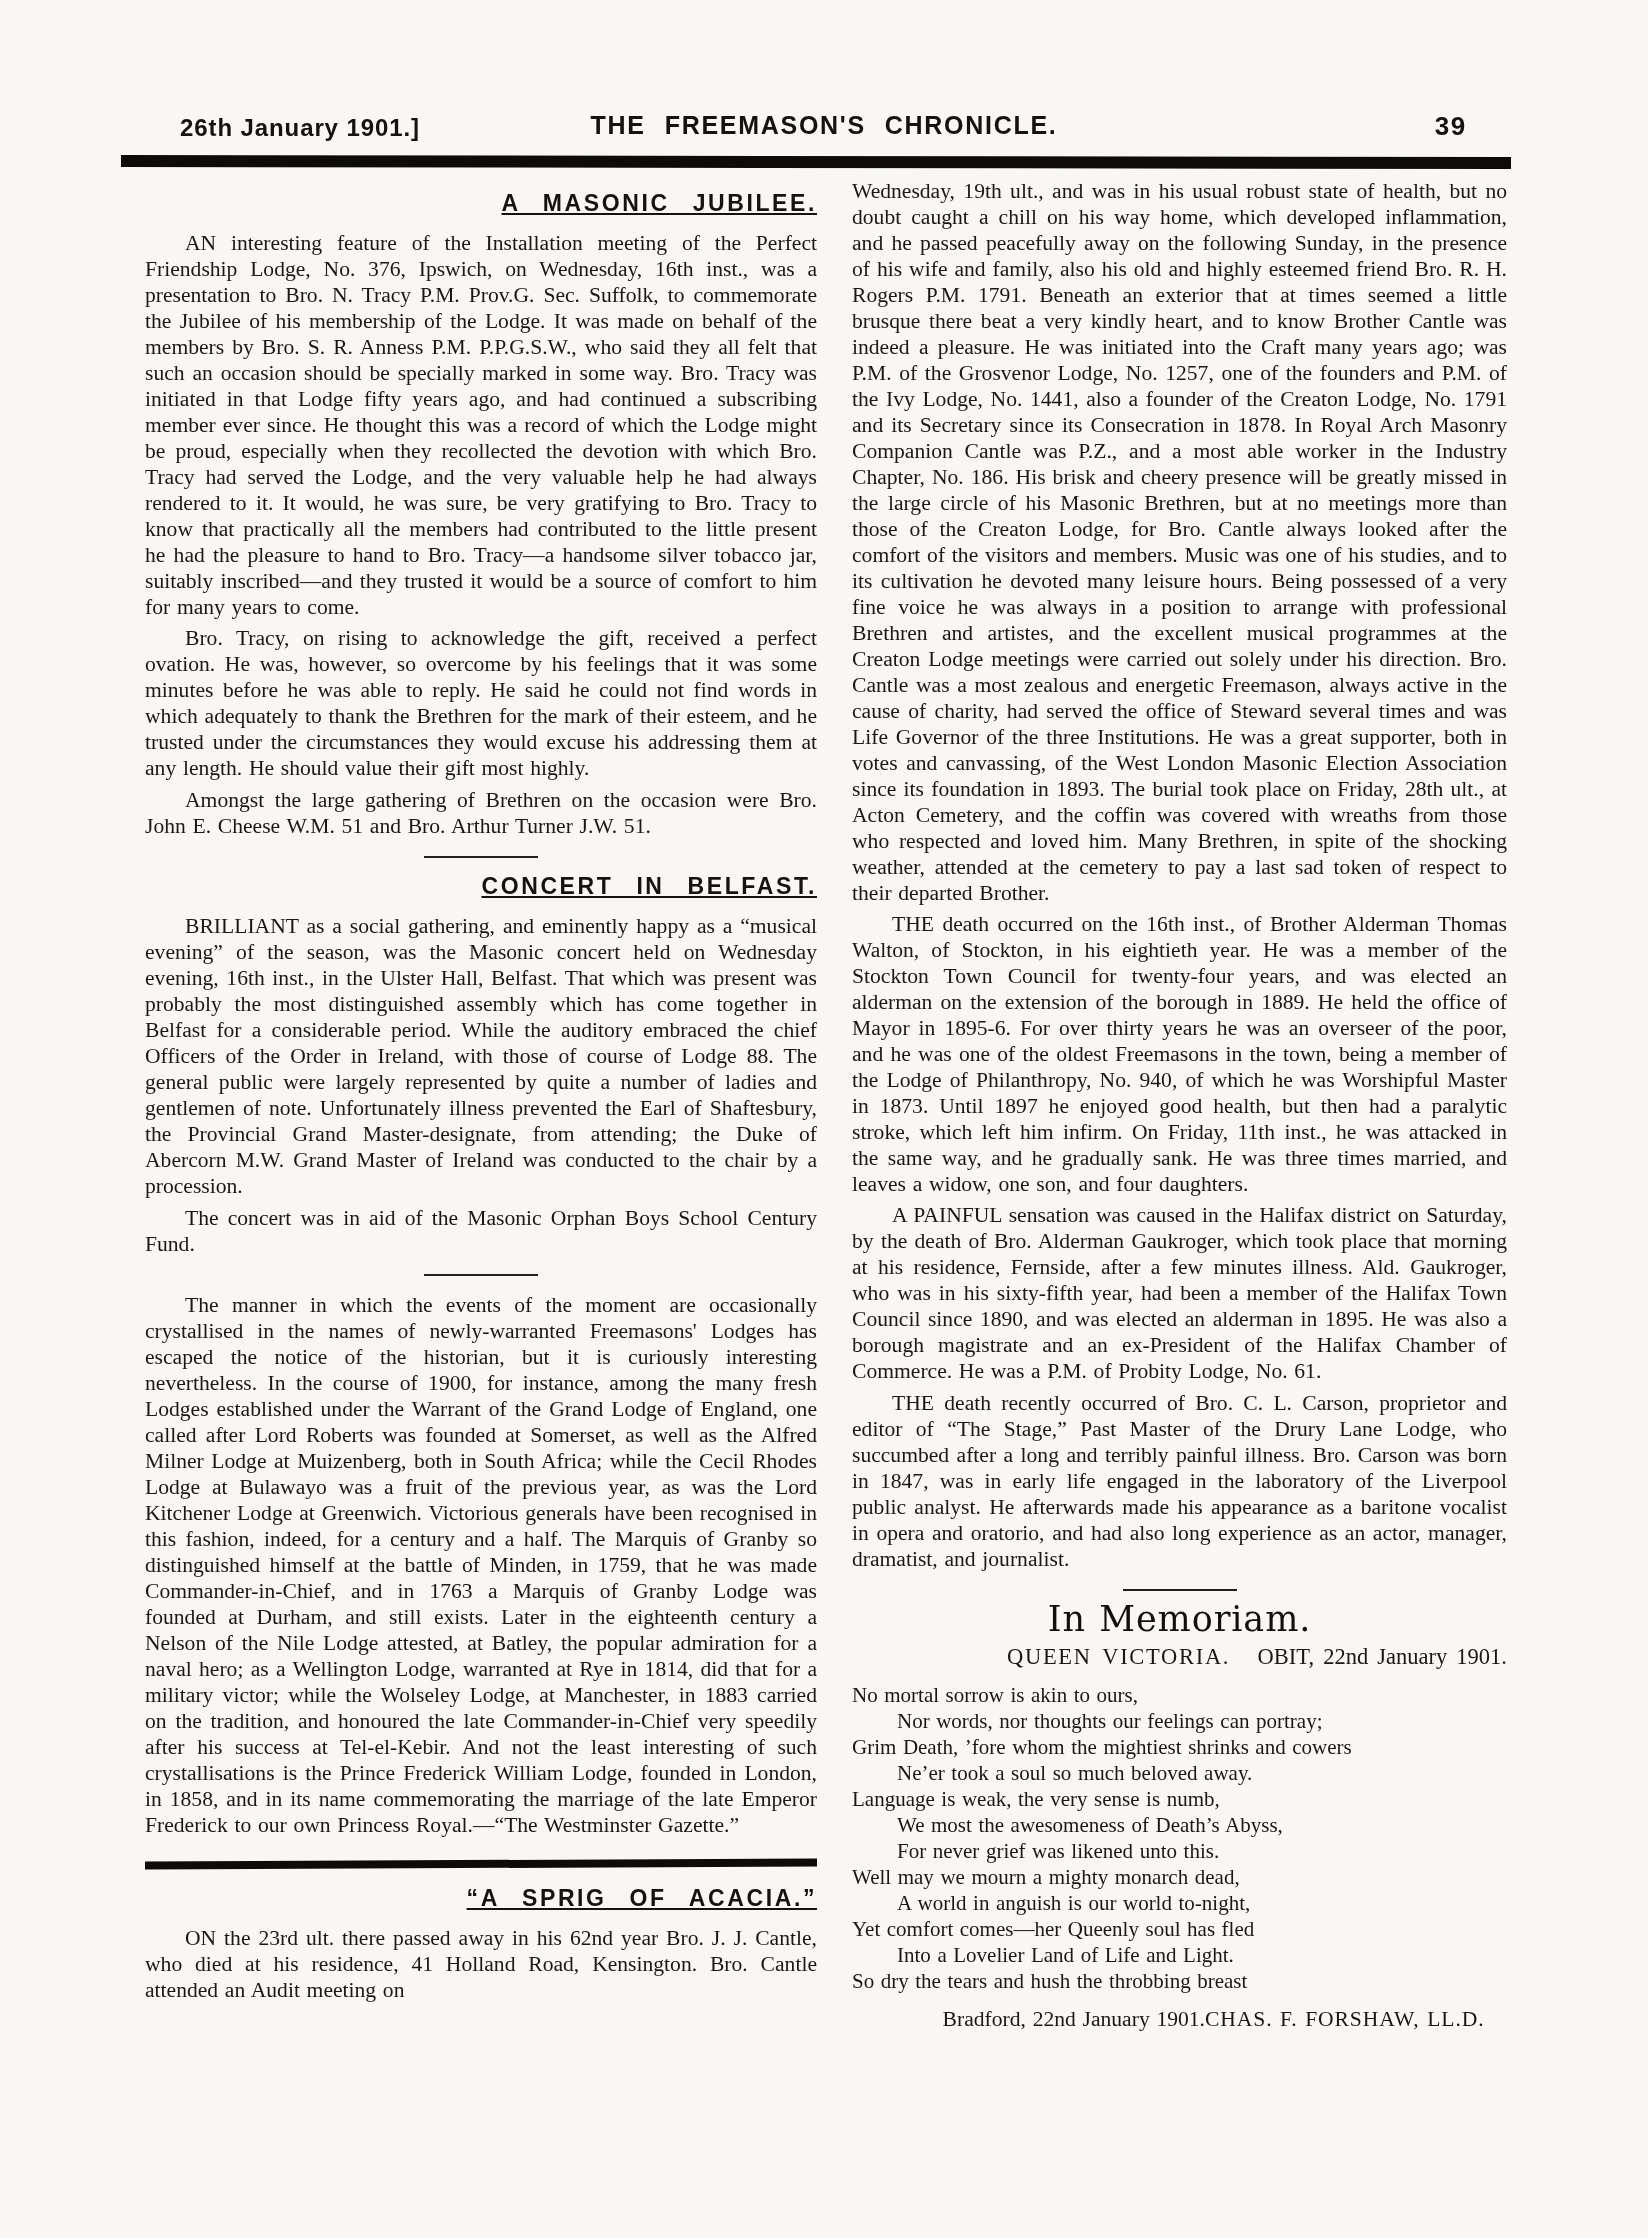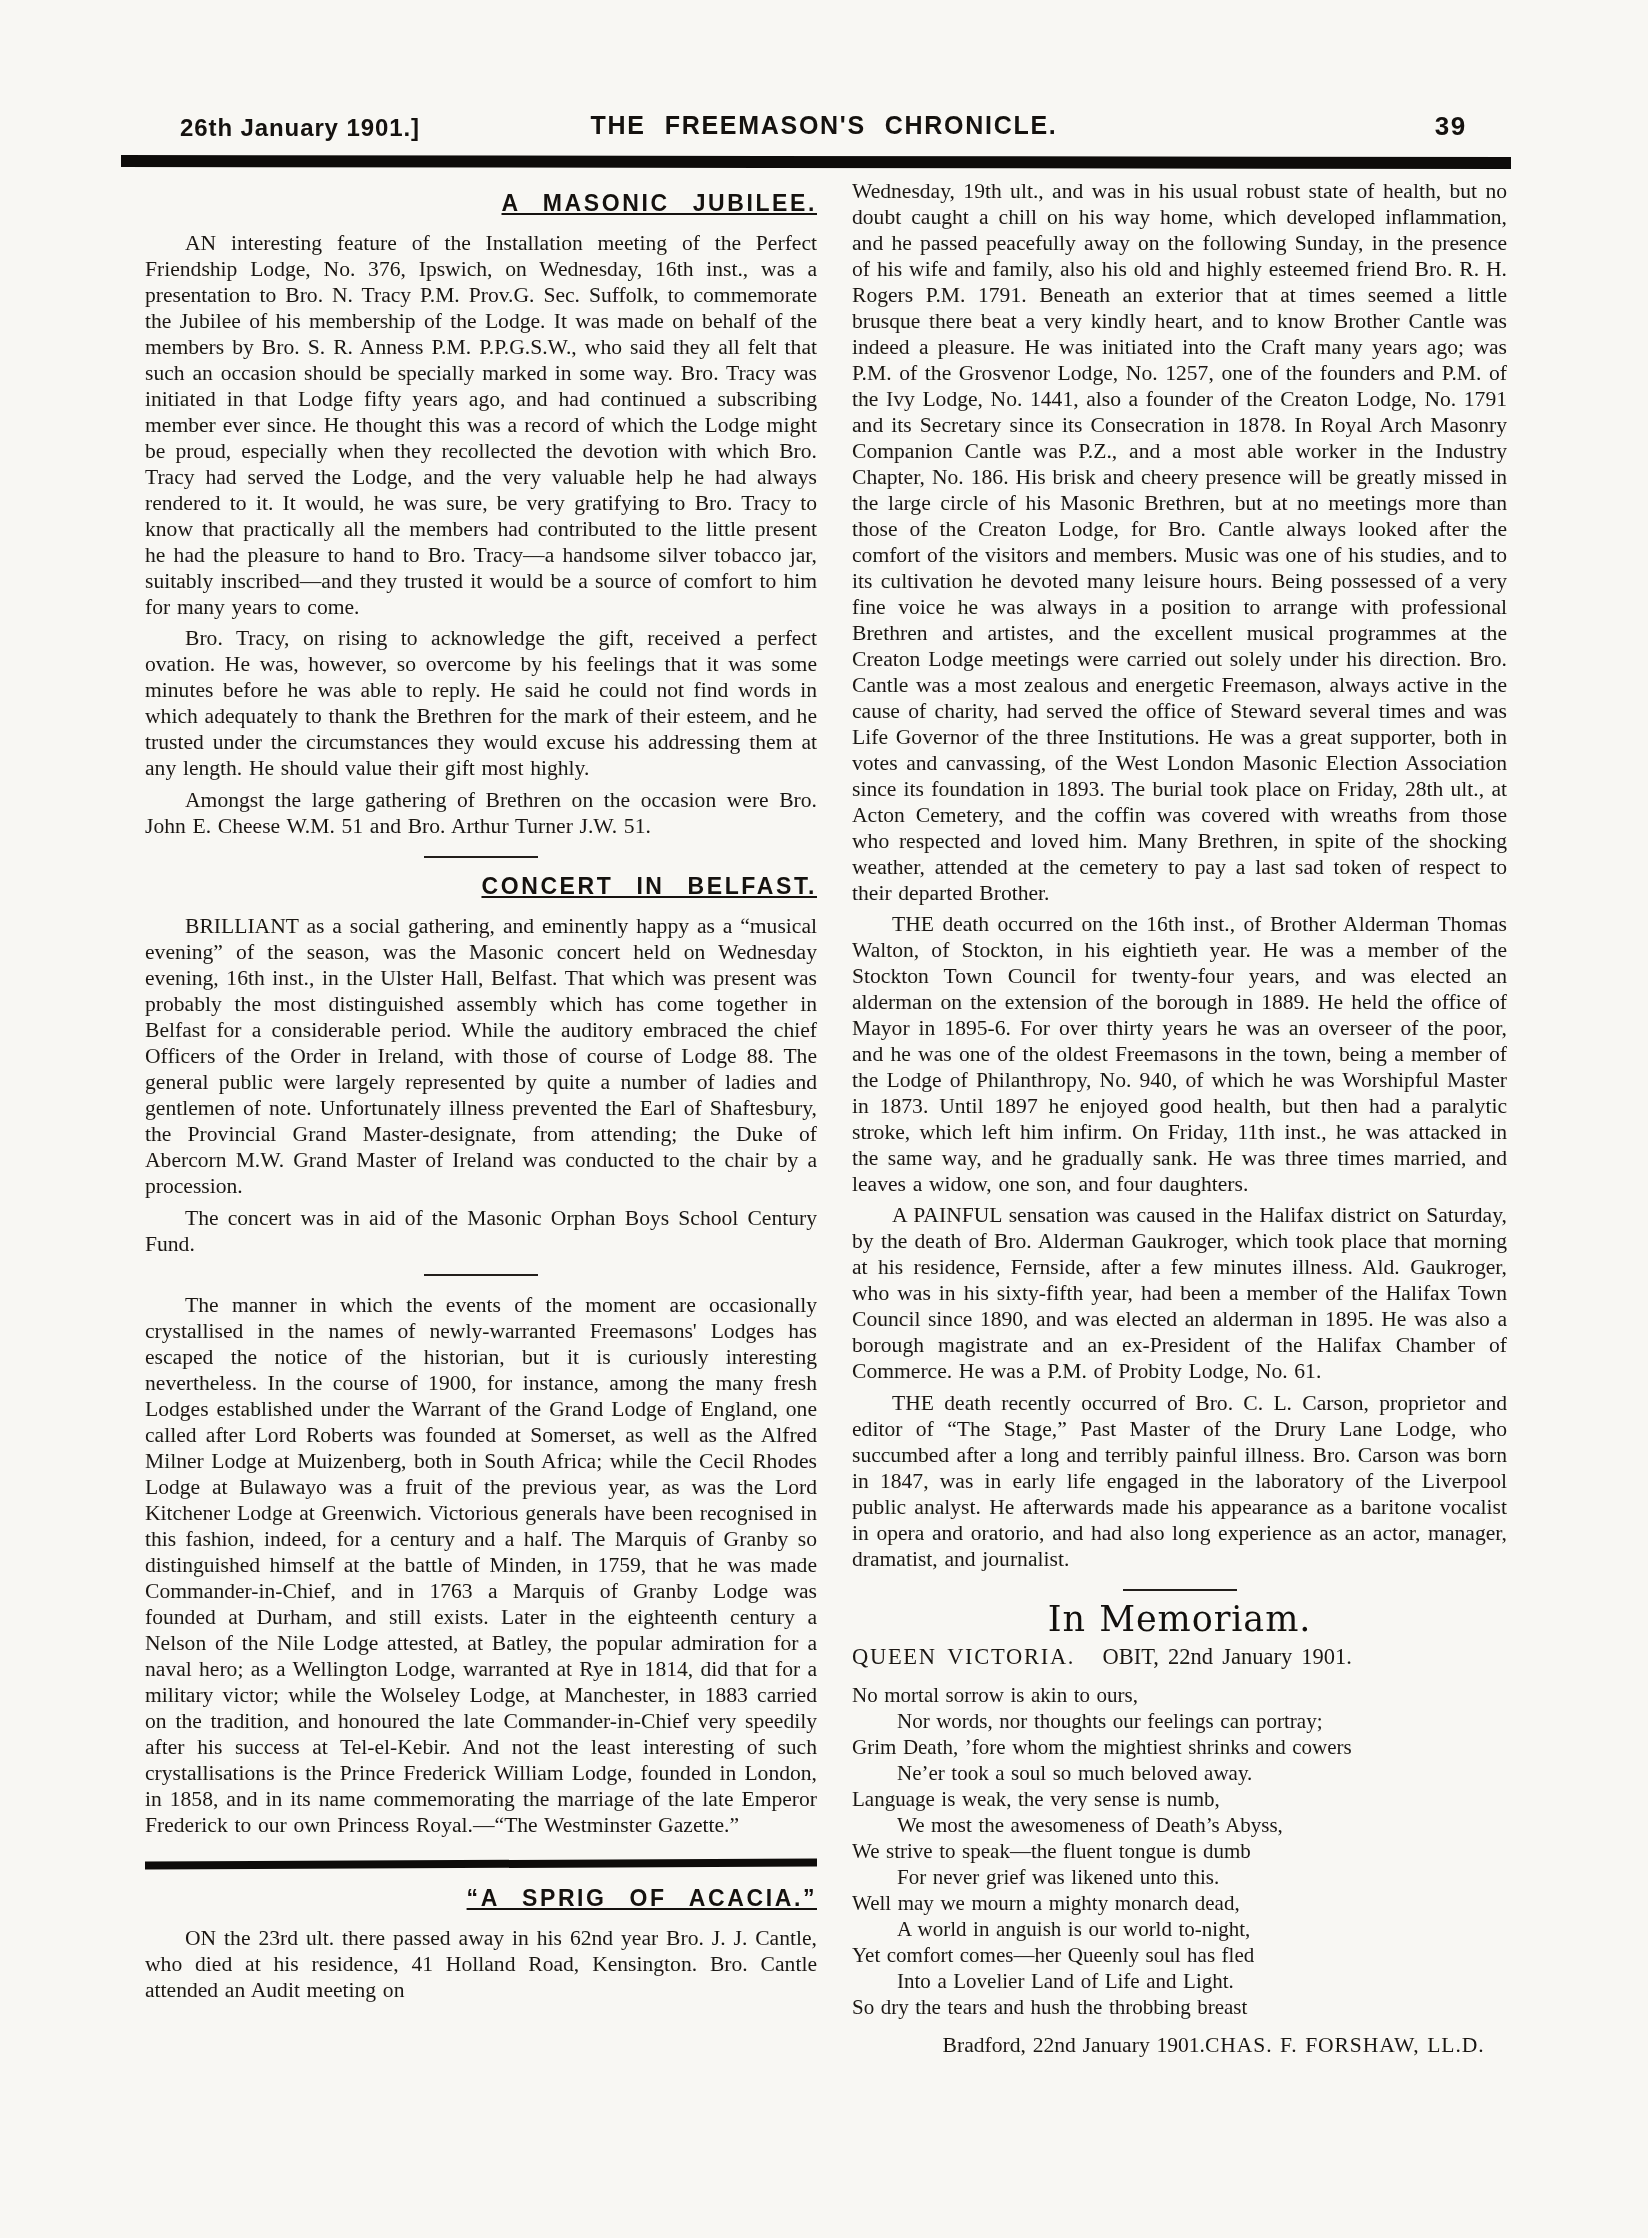--- a/index.html
+++ b/index.html
@@ -80,21 +80,21 @@
   .memoriam-title {
     font-family: "DejaVu Serif", serif;
     font-weight: normal;
     font-size: 35px;
     text-align: center;
     margin: 1.7px 0 12px 0;
     letter-spacing: 0.9px;
     color: #12100d;
   }
   .memoriam-subject {
-    text-align: left;
+    text-align: right;
     font-size: 22.5px;
     margin-bottom: 12px;
     text-indent: 0;
     word-spacing: 3.5px;
   }
   .memoriam-subject .subject { letter-spacing: 1.7px; }
   .poem {
     font-size: 21px; line-height: 26px;
     text-align: left;
   }
@@ -157,21 +157,20 @@
     <span class="obit">OBIT, 22nd January 1901.</span>
   </p>
 
   <div class="poem">
     <div class="poem-line">No mortal sorrow is akin to ours,</div>
     <div class="poem-line indented">Nor words, nor thoughts our feelings can portray;</div>
     <div class="poem-line">Grim Death, ’fore whom the mightiest shrinks and cowers</div>
     <div class="poem-line indented">Ne’er took a soul so much beloved away.</div>
     <div class="poem-line">Language is weak, the very sense is numb,</div>
     <div class="poem-line indented">We most the awesomeness of Death’s Abyss,</div>
-    <div class="poem-line">We strive to speak—the fluent tongue is dumb</div>
     <div class="poem-line indented">For never grief was likened unto this.</div>
     <div class="poem-line">Well may we mourn a mighty monarch dead,</div>
     <div class="poem-line indented">A world in anguish is our world to-night,</div>
     <div class="poem-line">Yet comfort comes—her Queenly soul has fled</div>
     <div class="poem-line indented">Into a Lovelier Land of Life and Light.</div>
     <div class="poem-line">So dry the tears and hush the throbbing breast</div>
   </div>
 
   <div class="memoriam-signature">
     <span class="place-date">Bradford, 22nd January 1901.</span>

